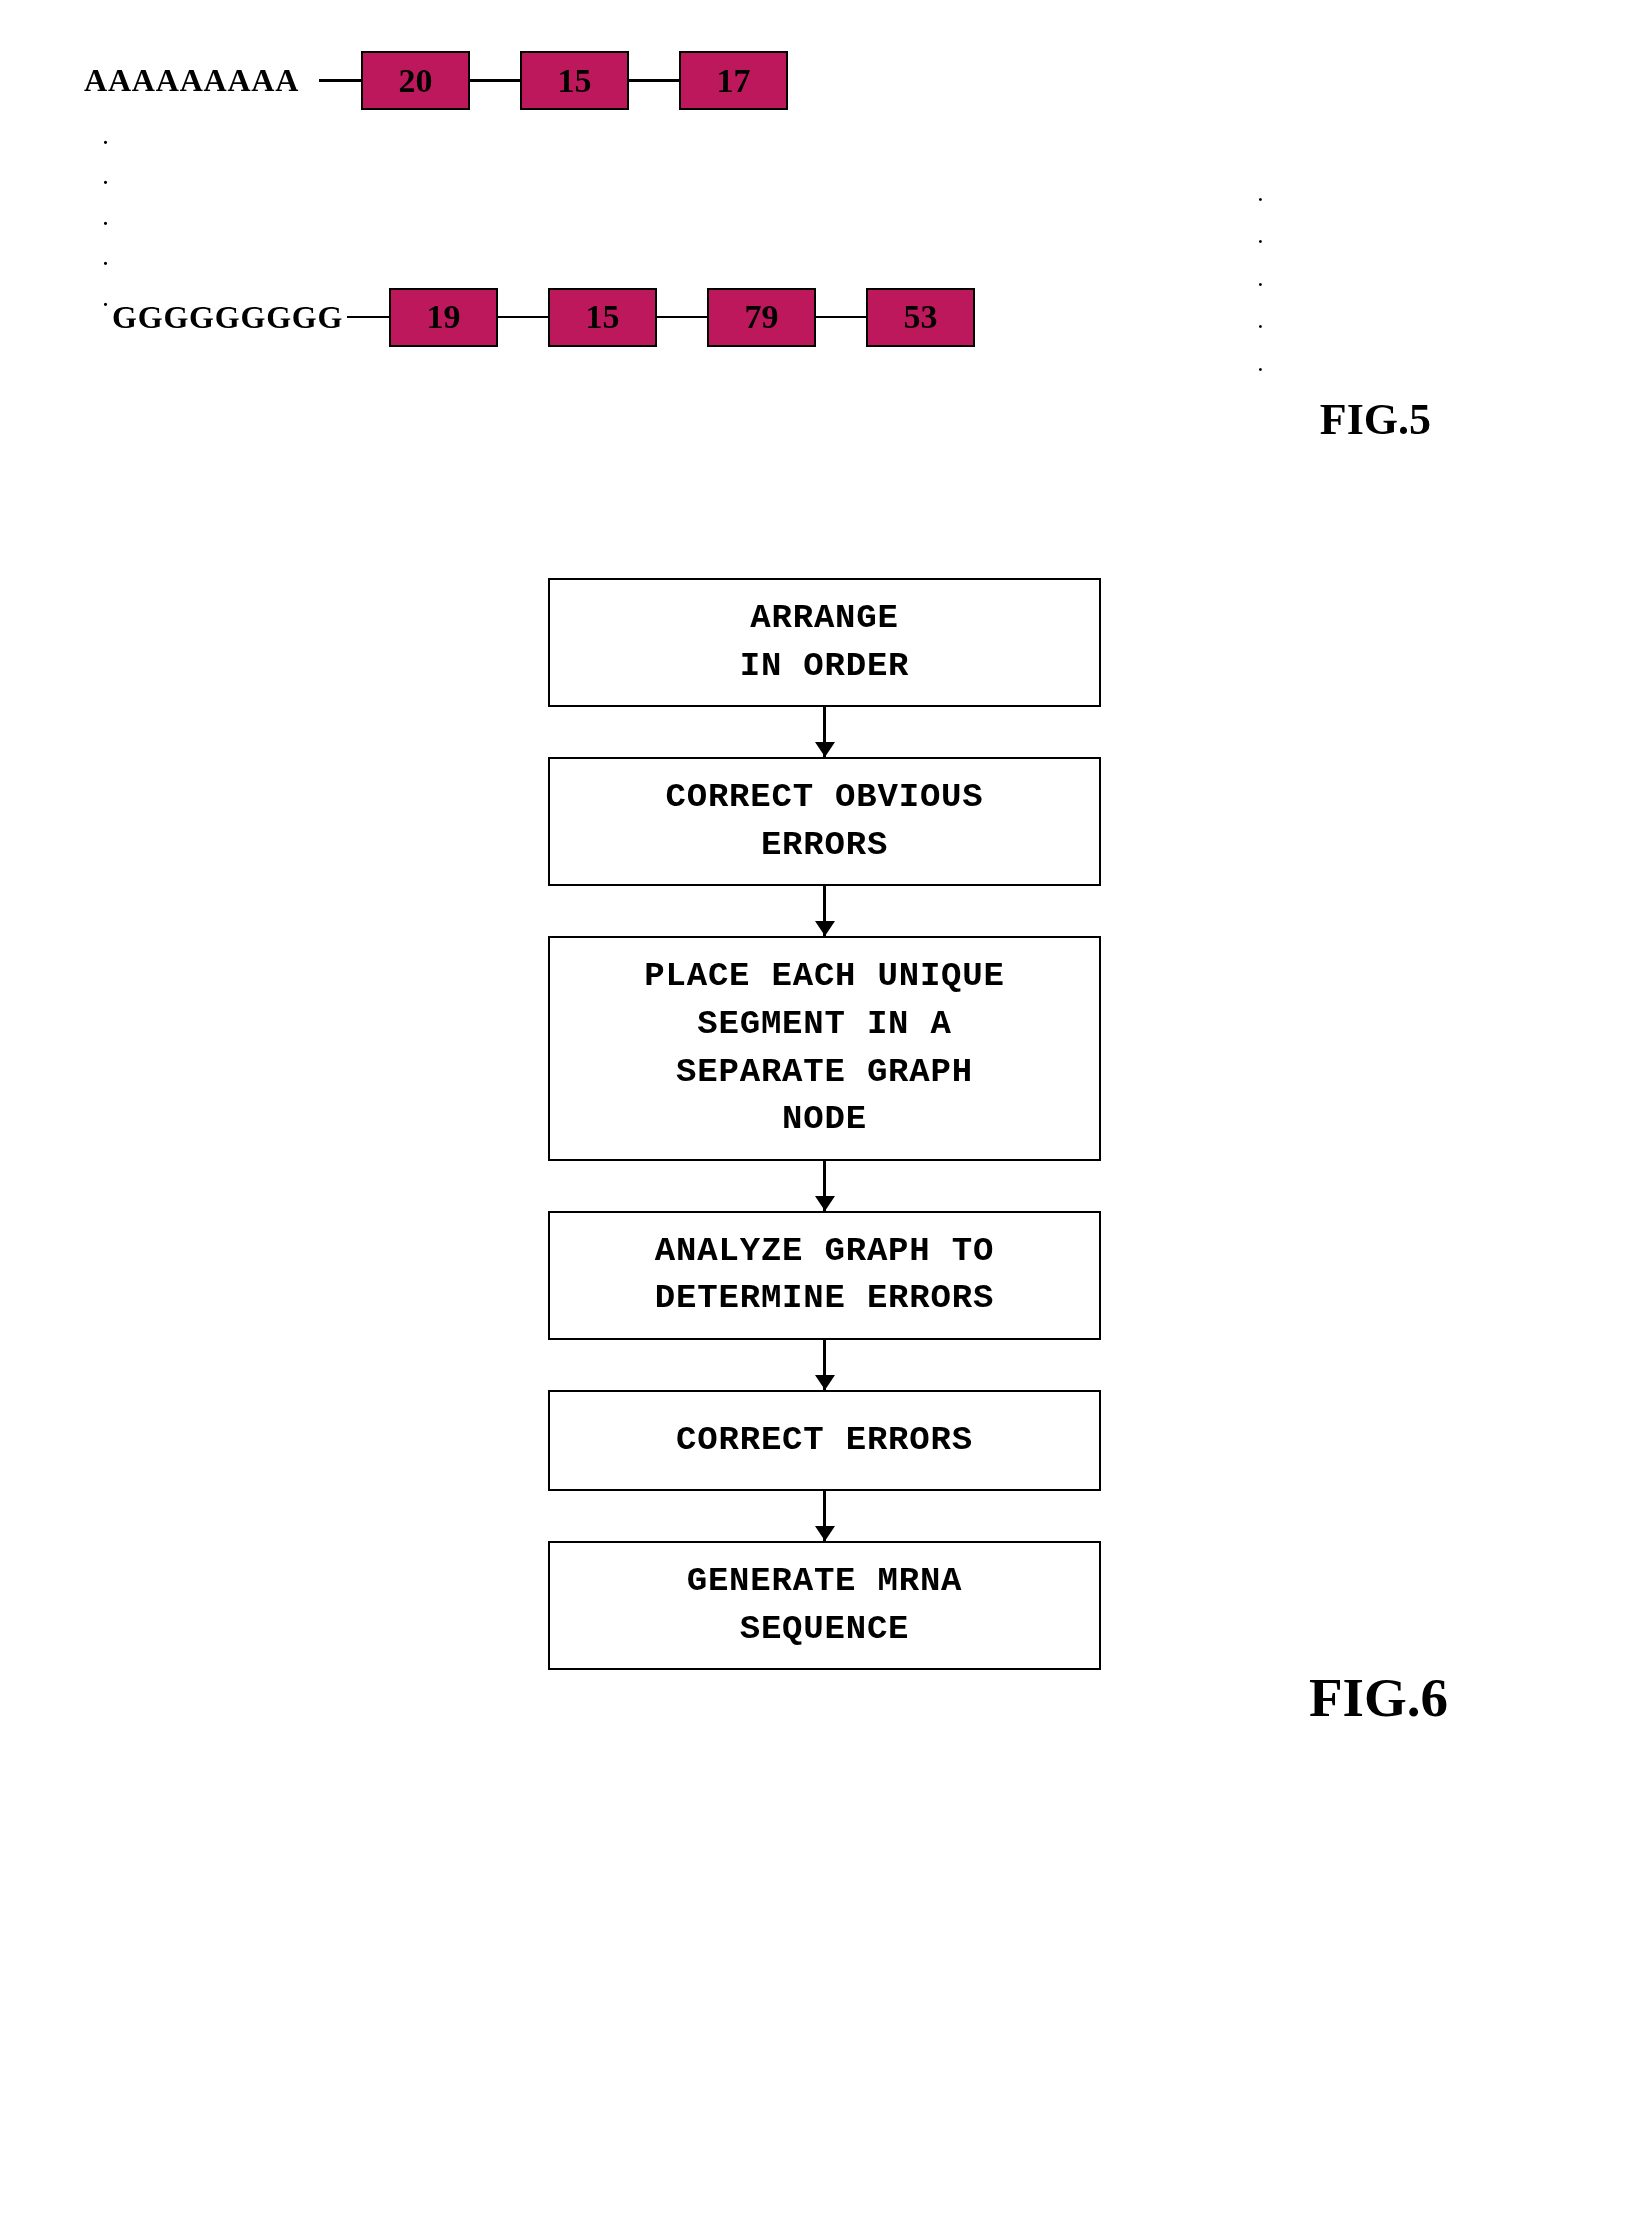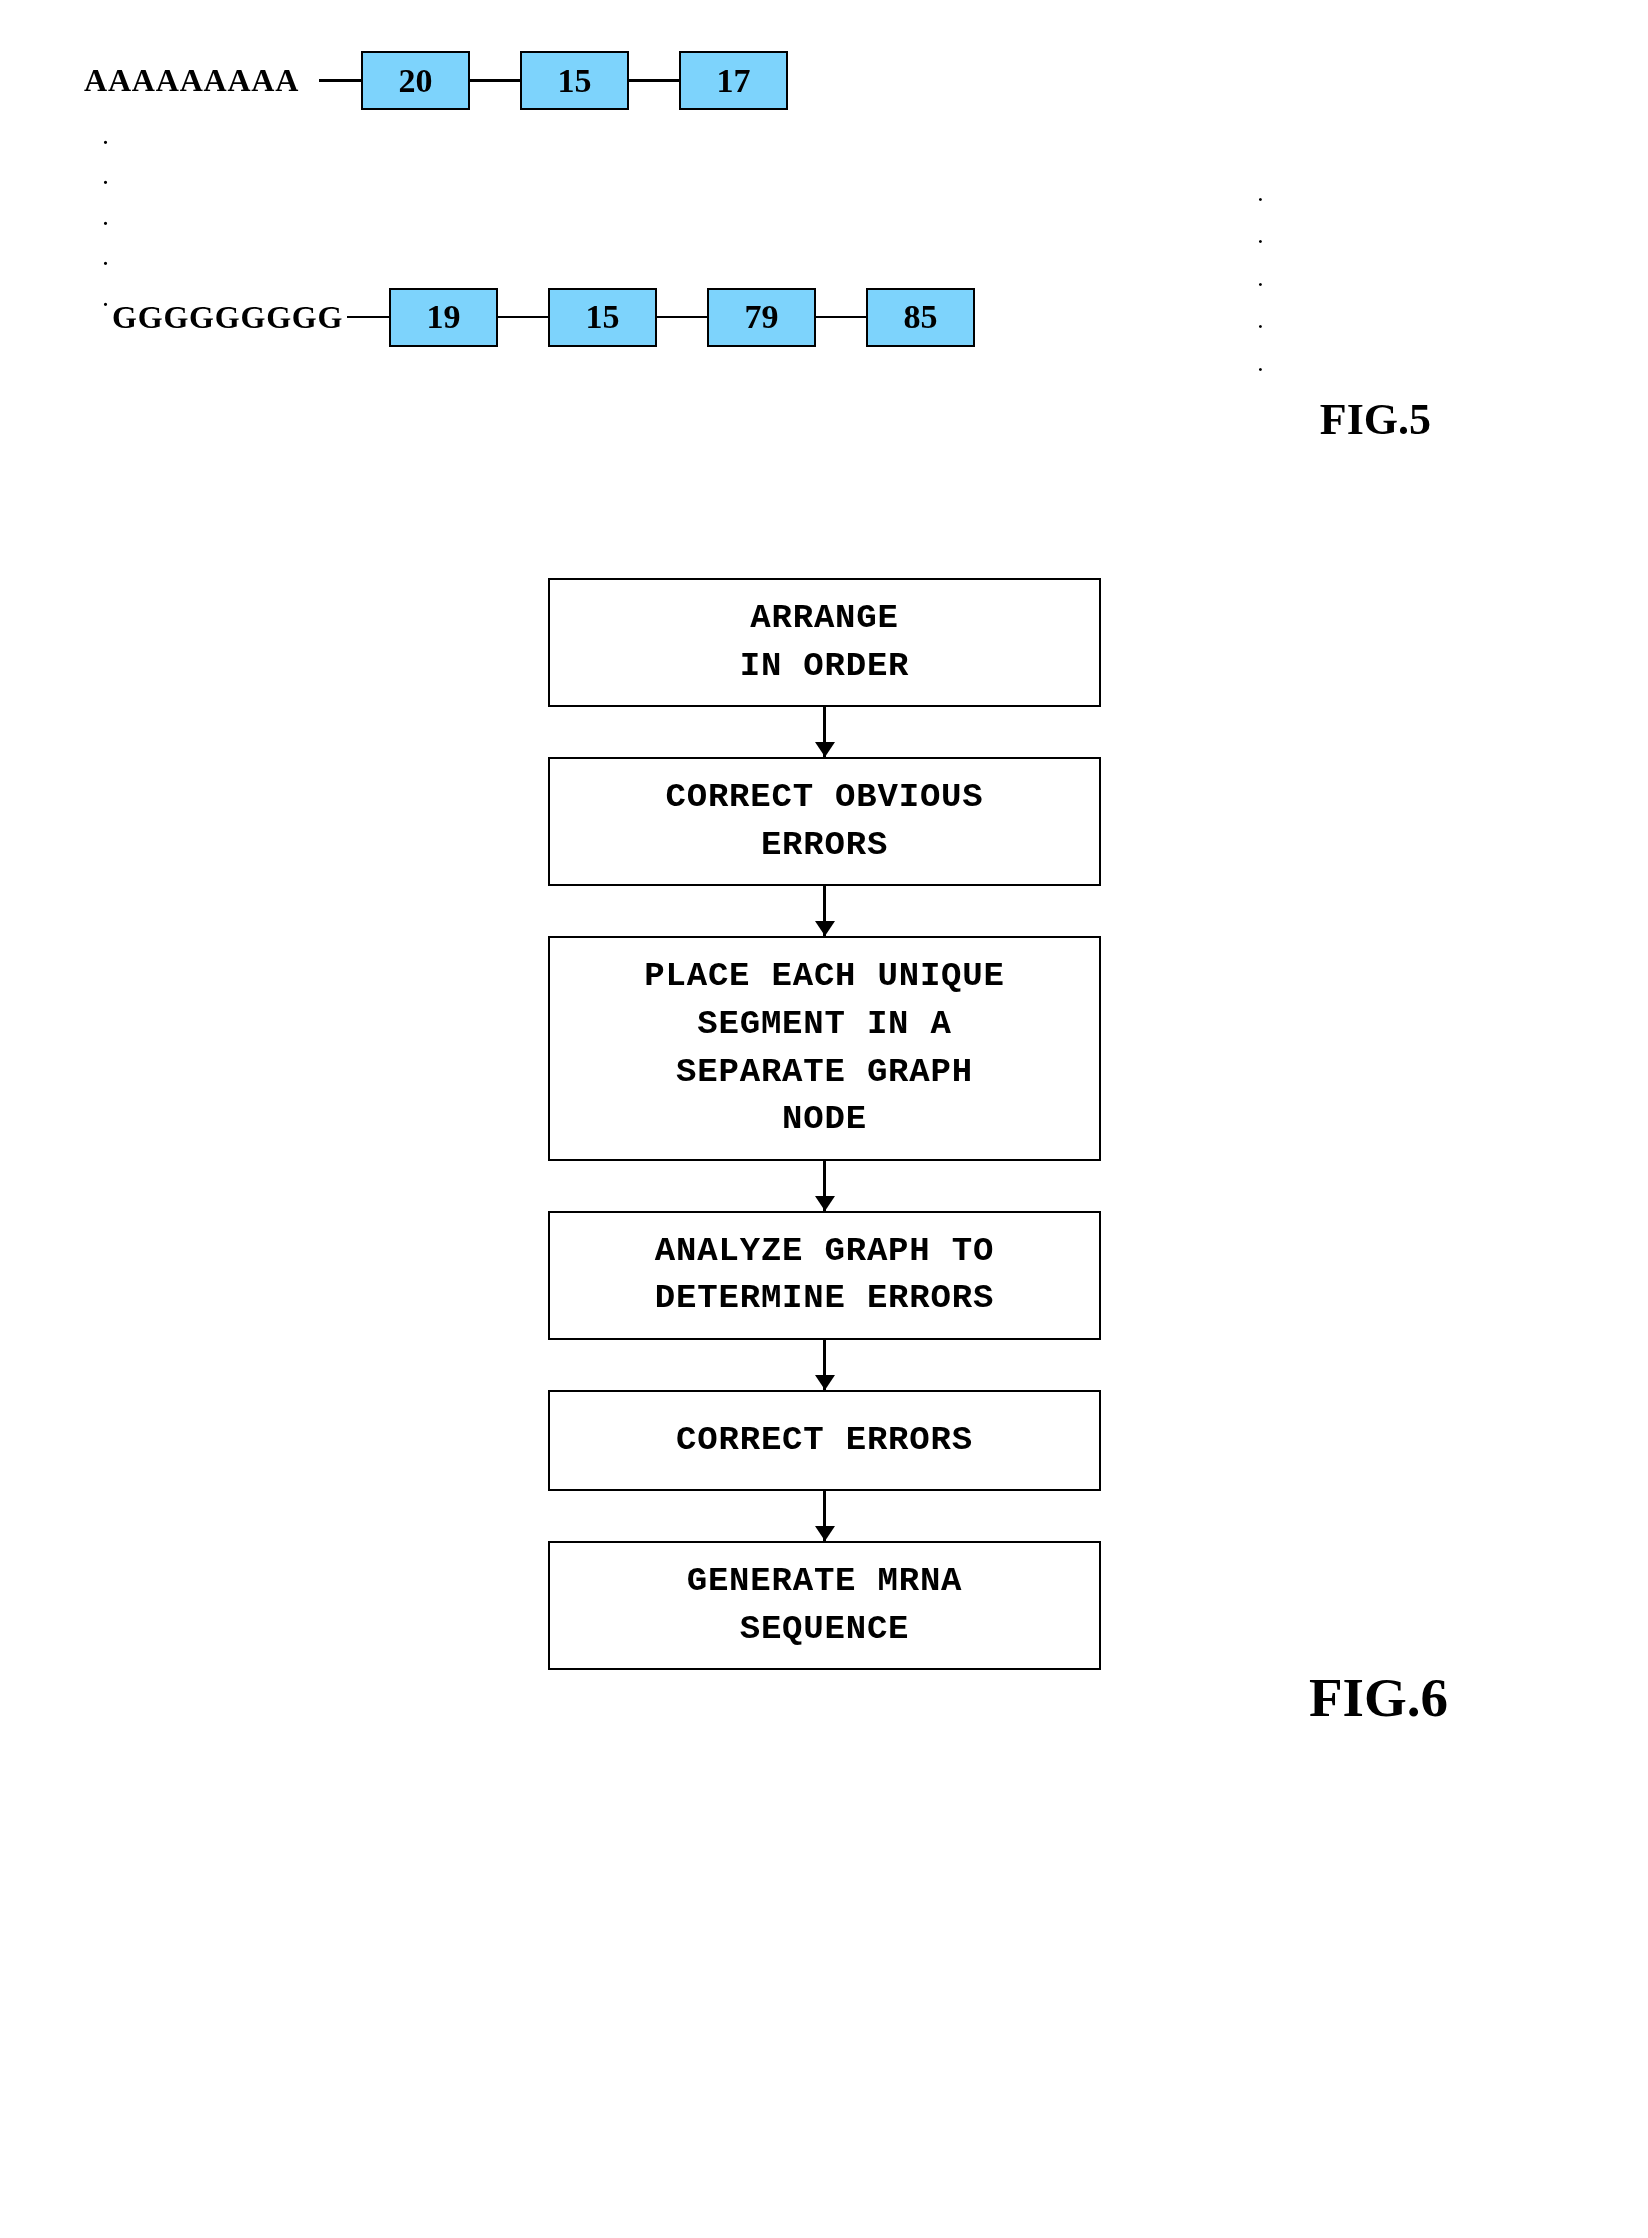--- a/index.html
+++ b/index.html
@@ -51,21 +51,21 @@
 
     .seg-box {
       display: inline-flex;
       align-items: center;
       justify-content: center;
       border: 2.5px solid #000;
       width: 109px;
       height: 59px;
       font-size: 34px;
       font-weight: bold;
-      background: #7dd3fc;
+      background: #be185d;
       position: relative;
     }
 
     .seg-connector {
       width: 50px;
       height: 2.5px;
       background: #000;
       display: inline-block;
       vertical-align: middle;
     }
@@ -176,21 +176,21 @@
 
     <div class="sequence-row" style="margin-top: -50px; margin-left: 28px;">
       <span class="sequence-label">GGGGGGGGG</span>
       <span class="row-connector"></span>
       <div class="seg-box">19</div>
       <span class="seg-connector"></span>
       <div class="seg-box">15</div>
       <span class="seg-connector"></span>
       <div class="seg-box">79</div>
       <span class="seg-connector"></span>
-      <div class="seg-box">85</div>
+      <div class="seg-box">53</div>
     </div>
   </div>
 
   <div class="fig5-label">FIG.5</div>
 </div>
 
 <div class="fig6-wrapper" style="position:absolute; top: 544px; left: 50px; width: 1549px; padding-bottom: 67px;">
   <div class="flowchart">
 
     <div class="flow-box" style="white-space: pre-line;">ARRANGE

